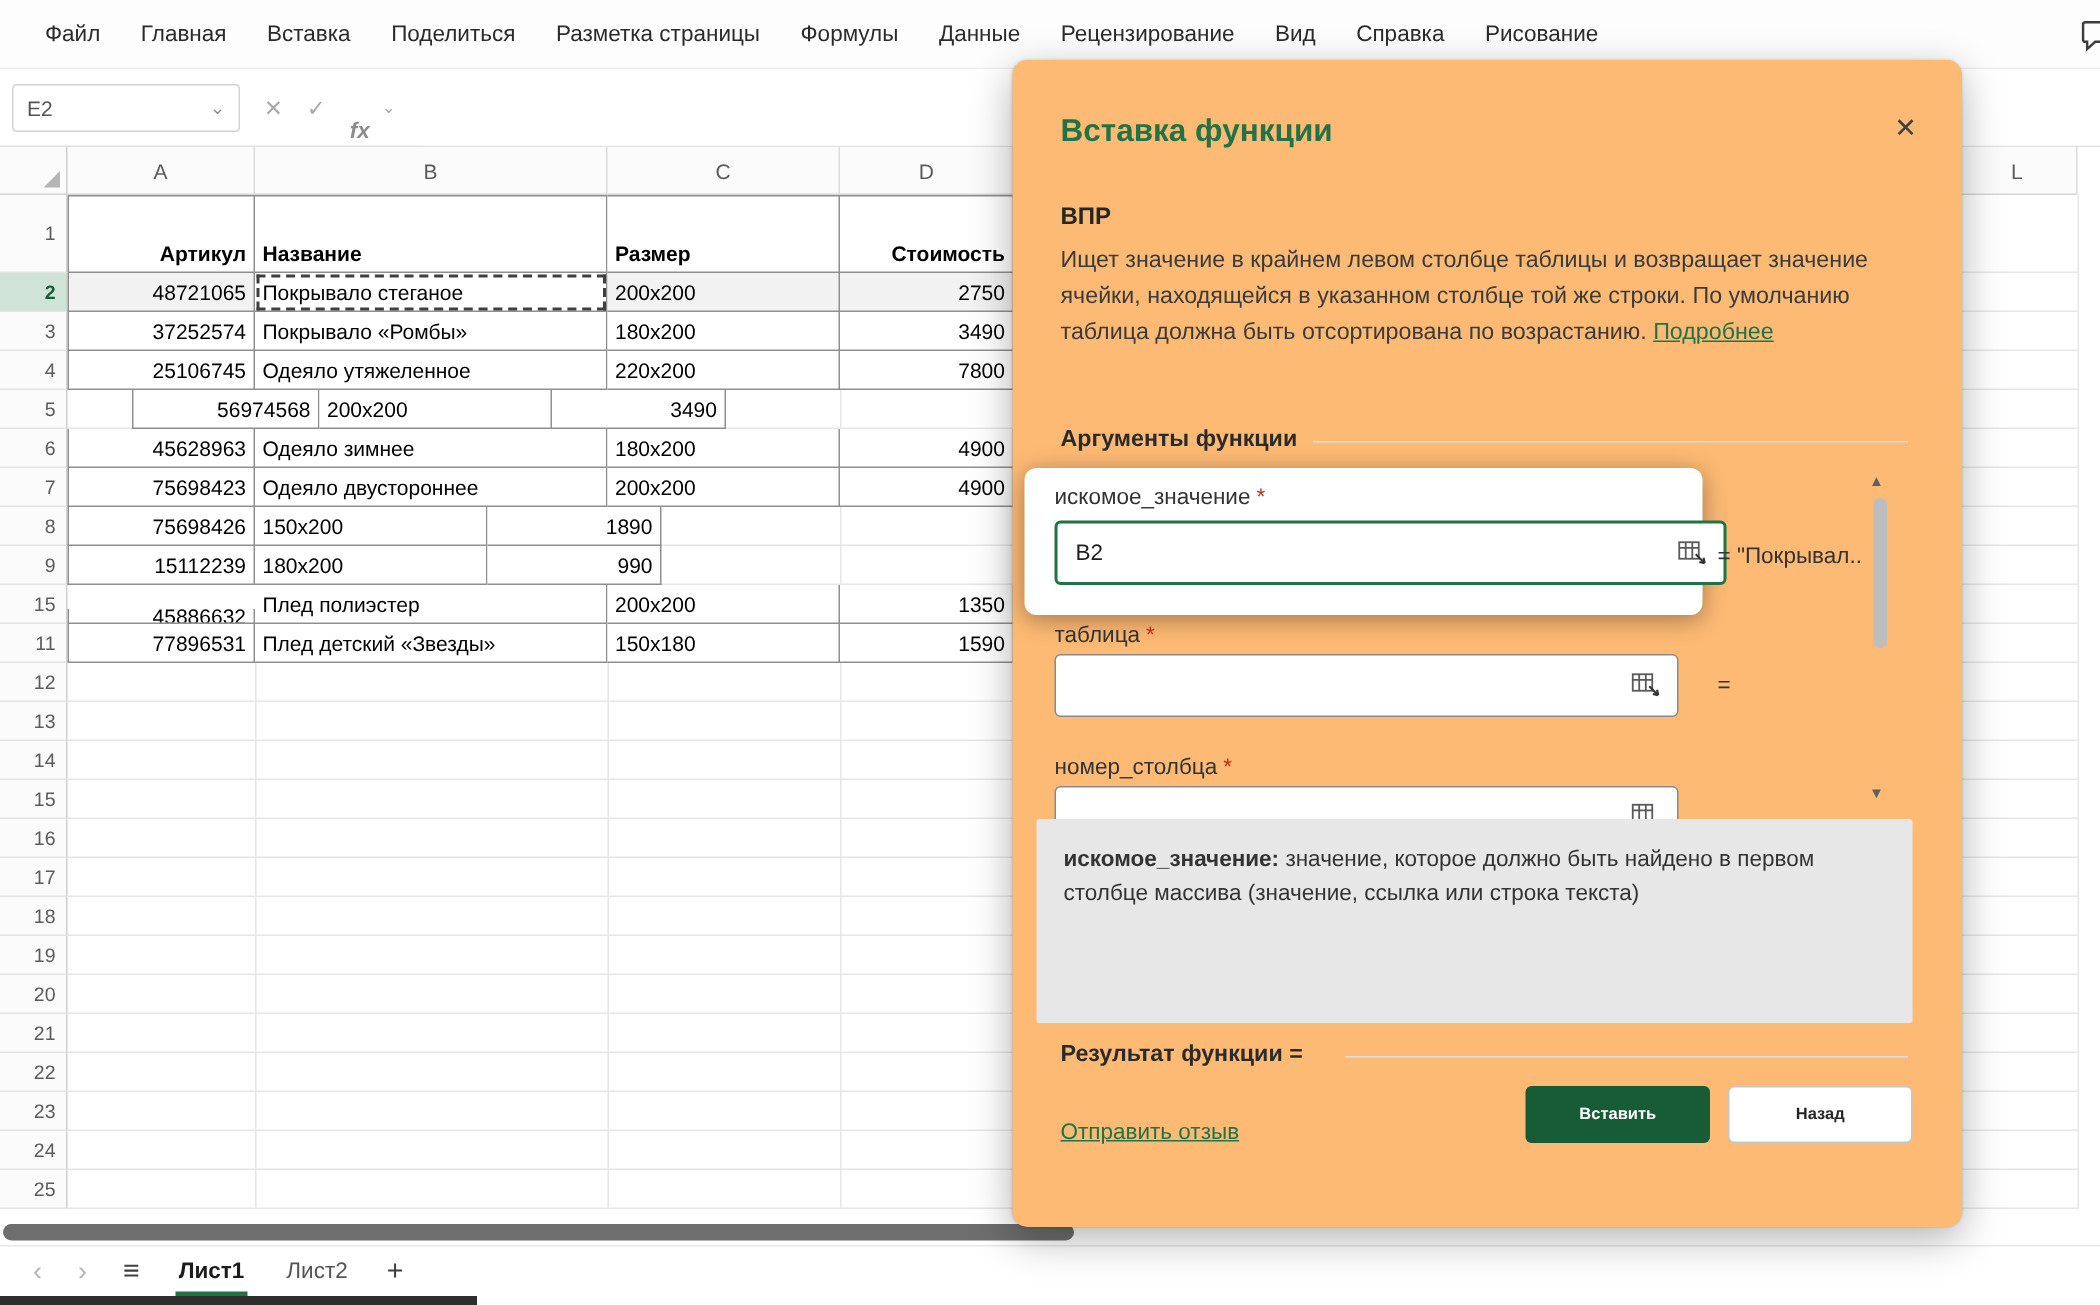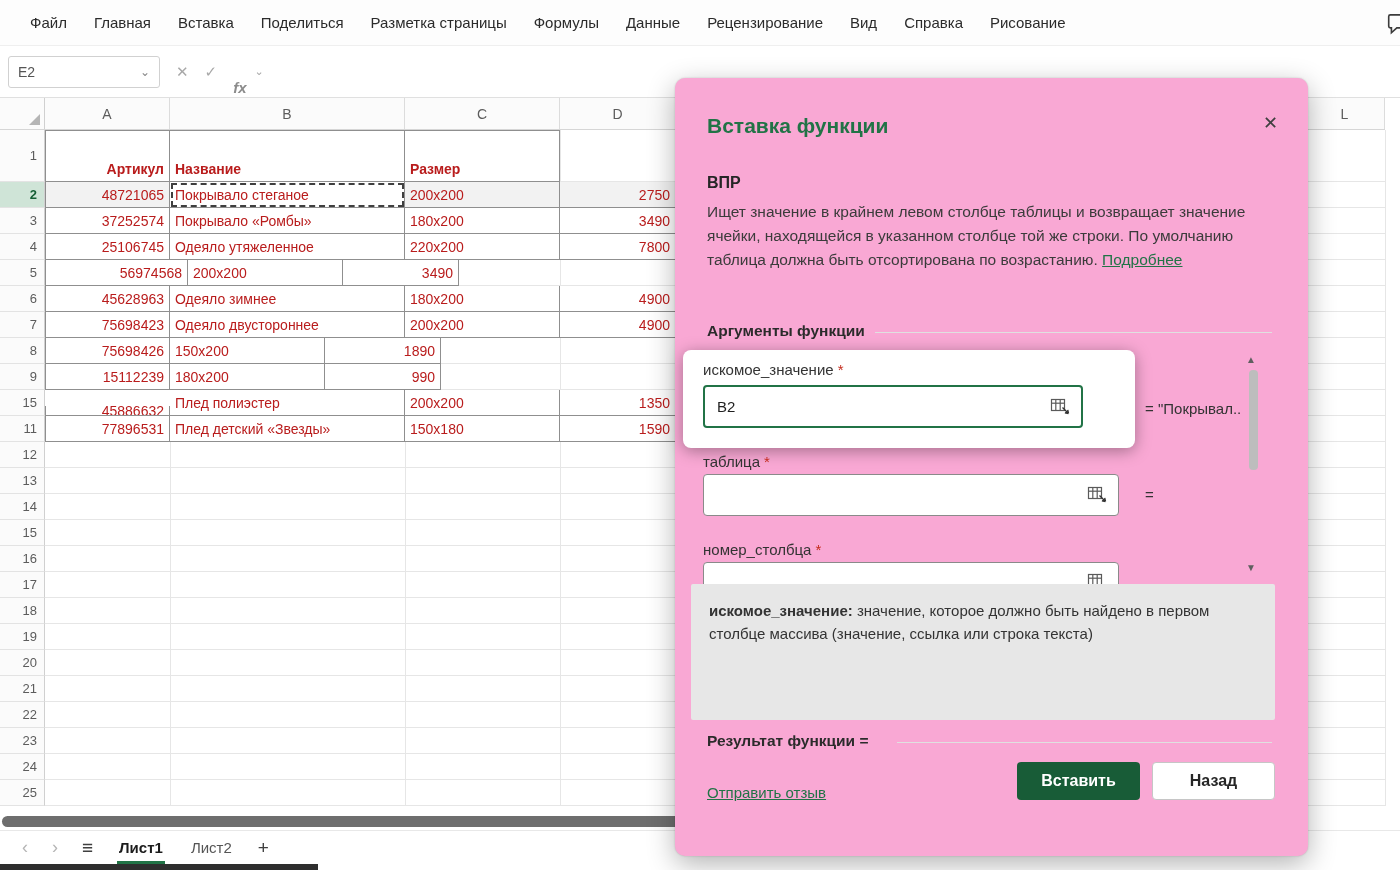--- a/index.html
+++ b/index.html
@@ -42,21 +42,21 @@
   .row-h { position:absolute; left:0; width:45px; border-right:1px solid #d0d0d0; border-bottom:1px solid #e3e3e3;
     background:#fbfbfb; display:flex; align-items:center; justify-content:flex-end; padding-right:7px;
     font-size:13px; color:#5c5c5c; cursor:pointer; }
   .row-h.active { background:#cfe4d7; color:#155e35; font-weight:700; }
 
   .sheet-table { position:absolute; left:45px; top:0; z-index:1; }
   .t-row { display:flex; }
   .t-head { height:52px; }
   .t-data { height:26px; }
   .t-cell { border-right:1px solid #8f8f8f; border-bottom:1px solid #8f8f8f; background:#fff;
-    display:flex; align-items:center; font-size:14px; color:#b91c1c; overflow:hidden; white-space:nowrap; cursor:cell; }
+    display:flex; align-items:center; font-size:14px; color:#000000; overflow:hidden; white-space:nowrap; cursor:cell; }
   .t-head .t-cell { border-top:1px solid #8f8f8f; font-weight:700; align-items:flex-end; padding-bottom:4px; }
   .t-cell.c0 { justify-content:flex-end; padding-right:5px; border-left:1px solid #8f8f8f; }
   .t-cell.c1, .t-cell.c2 { justify-content:flex-start; padding-left:5px; }
   .t-cell.c3 { justify-content:flex-end; padding-right:5px; }
   .t-cell.shade { background:#f2f2f2; }
   .t-cell.ants { outline:2px dashed #3f3f3f; outline-offset:-3px; background:#fff; }
 
   
   .hscroll-thumb { position:absolute; top:816px; left:2px; width:714px; height:11px;
     background:#6e6e6e; border-radius:6px; z-index:5; cursor:pointer; }
@@ -66,58 +66,58 @@
     border-top:1px solid #e8e8e8; display:flex; align-items:center; gap:24px; padding-left:22px; font-size:15px; }
   .nav-arrow { color:#b5b5b5; font-size:18px; cursor:pointer; }
   .hamburger { color:#3f3f3f; font-size:19px; cursor:pointer; }
   .tab { color:#555; cursor:pointer; position:relative; padding:4px 2px; }
   .tab.active { color:#1c1c1c; font-weight:700; }
   .tab.active::after { content:''; position:absolute; left:0; right:0; bottom:-4px; height:3px; background:#217346; }
   .add-sheet { color:#3f3f3f; font-size:19px; cursor:pointer; }
   .dark-strip { position:absolute; left:0; top:864px; width:318px; height:6px; background:#2e2e2e; }
 
   
-  .dialog { position:absolute; left:675px; top:40px; width:633px; height:778px; background:#f9a8d4;
+  .dialog { position:absolute; left:675px; top:40px; width:633px; height:778px; background:#fdba74;
     border-radius:10px; box-shadow:0 8px 28px rgba(0,0,0,0.30), 0 0 2px rgba(0,0,0,0.18); z-index:10;
-    font-size:15px; color:#333;margin-top:38px; }
+    font-size:15px; color:#333; }
   .dlg-title { position:absolute; left:32px; top:36px; font-size:21px; font-weight:700; color:#217346; }
   .dlg-close { position:absolute; right:30px; top:34px; font-size:18px; color:#404040; cursor:pointer; }
   .dlg-fn { position:absolute; left:32px; top:96px; font-size:16px; font-weight:700; color:#262626; }
   .dlg-desc { position:absolute; left:32px; top:122px; width:578px; font-size:15.5px; line-height:1.55; color:#3b3b3b; }
   .green-link { color:#217346; text-decoration:underline; cursor:pointer; }
   .dlg-args-title { position:absolute; left:32px; top:244px; font-size:15.5px; font-weight:700; color:#2b2b2b; }
   .dlg-args-line { position:absolute; left:200px; right:36px; top:254px; height:1px; background:#e0e0e0; }
 
   .spotlight { position:absolute; left:8px; top:272px; width:452px; height:98px; background:#fff;
     border-radius:8px; box-shadow:0 3px 16px rgba(0,0,0,0.35); }
   .fld-label { font-size:15px; color:#333; }
   .req { color:#c42b1c; margin-left:4px; }
   .spotlight .fld-label { position:absolute; left:20px; top:11px; }
   .arg-input { position:absolute; background:#fff; border:1px solid #8a8a8a; border-radius:4px;
     display:flex; align-items:center; padding:0 10px 0 12px; font-size:15px; color:#1f1f1f; cursor:text; }
   .arg-input .picker { margin-left:auto; display:flex; align-items:center; cursor:pointer; }
   .arg-input.focused { border:2px solid #217346; }
-  .spotlight .arg-input { left:20px; top:35px; width:380px; height:43px; }
+  .spotlight .arg-input { left:20px; top:35px; width:448px; height:43px; }
 
   .eq-text { position:absolute; font-size:15px; color:#333; white-space:nowrap; }
   .dlg-scroll-up, .dlg-scroll-down { position:absolute; left:571px; font-size:10px; color:#5f5f5f; cursor:pointer; }
   .dlg-scroll-thumb { position:absolute; left:574px; top:292px; width:9px; height:100px; background:#bdbdbd;
     border-radius:4px; cursor:pointer; }
 
   .lbl2 { position:absolute; left:28px; top:375px; }
   .input2 { left:28px; top:396px; width:416px; height:42px; }
   .lbl3 { position:absolute; left:28px; top:463px; }
   .input3 { left:28px; top:484px; width:416px; height:40px; }
 
   .help-box { position:absolute; left:16px; top:506px; width:584px; height:136px; background:#e7e7e7;
     border-radius:2px; padding:15px 18px; line-height:1.55; font-size:15px; color:#333; }
   .dlg-result { position:absolute; left:32px; top:654px; font-size:15.5px; font-weight:700; color:#2b2b2b; }
   .dlg-result-line { position:absolute; left:222px; right:36px; top:664px; height:1px; background:#e0e0e0; }
   .dlg-feedback { position:absolute; left:32px; top:706px; font-size:15px; }
-  .btn { position:absolute; top:684px; width:123px; height:38px; border-radius:4px; font-size:16px;
+  .btn { position:absolute; top:684px; width:123px; height:38px; border-radius:4px; font-size:11px;
     font-weight:600; display:flex; align-items:center; justify-content:center; cursor:pointer;
     font-family:"Liberation Sans", sans-serif; }
   .btn-primary { left:342px; background:#185c37; color:#fff; border:none; }
   .btn-secondary { left:477px; background:#fff; color:#262626; border:1px solid #c6c6c6; }
 </style>
 </head>
 <body>
 
 <div class="stage">
 
@@ -221,41 +221,42 @@
         <div class="row-h" style="top: 572px; height: 26px;">22</div>
         <div class="row-h" style="top: 598px; height: 26px;">23</div>
         <div class="row-h" style="top: 624px; height: 26px;">24</div>
         <div class="row-h" style="top: 650px; height: 26px;">25</div>
       </div>
     <div class="sheet-table">
         <div class="t-row t-head">
           <div class="t-cell c0" style="width: 125px;">Артикул</div>
           <div class="t-cell c1" style="width: 235px;">Название</div>
           <div class="t-cell c2" style="width: 155px;">Размер</div>
+          <div class="t-cell c3" style="width: 116px;">Стоимость</div>
         </div>
         <div class="t-row t-data">
           <div class="t-cell c0 shade" style="width: 125px;">48721065</div>
           <div class="t-cell c1 ants" style="width: 235px;">Покрывало стеганое</div>
           <div class="t-cell c2 shade" style="width: 155px;">200x200</div>
           <div class="t-cell c3 shade" style="width: 116px;">2750</div>
         </div>
         <div class="t-row t-data">
           <div class="t-cell c0" style="width: 125px;">37252574</div>
           <div class="t-cell c1" style="width: 235px;">Покрывало «Ромбы»</div>
           <div class="t-cell c2" style="width: 155px;">180x200</div>
           <div class="t-cell c3" style="width: 116px;">3490</div>
         </div>
         <div class="t-row t-data">
           <div class="t-cell c0" style="width: 125px;">25106745</div>
           <div class="t-cell c1" style="width: 235px;">Одеяло утяжеленное</div>
           <div class="t-cell c2" style="width: 155px;">220x200</div>
           <div class="t-cell c3" style="width: 116px;">7800</div>
         </div>
         <div class="t-row t-data">
-          <div class="t-cell c0" style="width: 143px;">56974568</div>
+          <div class="t-cell c0" style="width: 125px; margin-left: 43px;">56974568</div>
           <div class="t-cell c2" style="width: 155px;">200x200</div>
           <div class="t-cell c3" style="width: 116px;">3490</div>
         </div>
         <div class="t-row t-data">
           <div class="t-cell c0" style="width: 125px;">45628963</div>
           <div class="t-cell c1" style="width: 235px;">Одеяло зимнее</div>
           <div class="t-cell c2" style="width: 155px;">180x200</div>
           <div class="t-cell c3" style="width: 116px;">4900</div>
         </div>
         <div class="t-row t-data">

